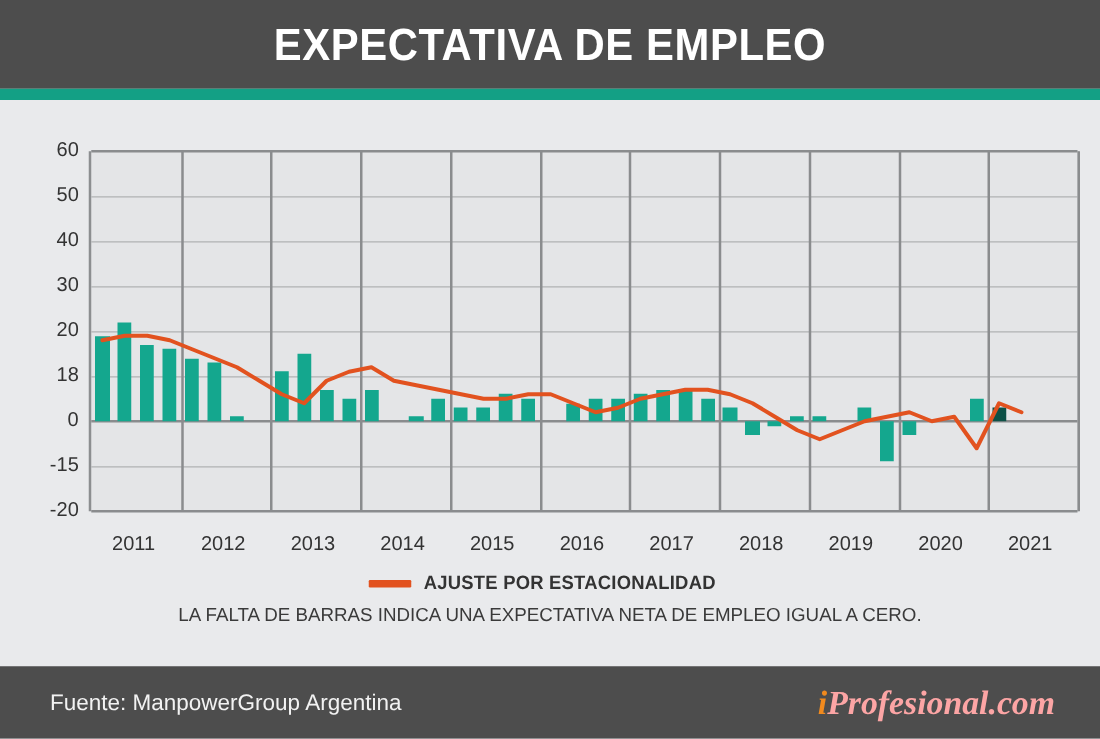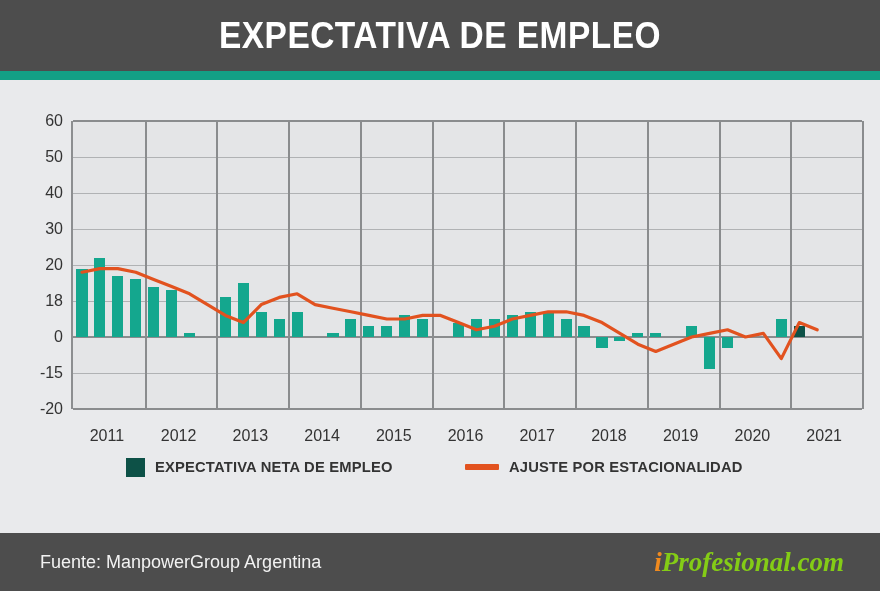--- a/index.html
+++ b/index.html
@@ -110,21 +110,21 @@
     white-space:nowrap;
   }
   .footer-logo{
     position:absolute;right:36px;top:0;height:58px;
     display:flex;align-items:center;
     font-family:"Liberation Serif", serif;
     font-size:27px;font-weight:bold;font-style:italic;
     white-space:nowrap;
   }
   .logo-i{color:#f08a1e;}
-  .logo-rest{color:#84cc16;}
+  .logo-rest{color:#fca5a5;}
 </style>
 </head>
 <body>
 
 <div id="page">
 
   <div class="header">
     <div class="header-title">EXPECTATIVA DE EMPLEO</div>
   </div>
   <div class="header-rule"></div>
@@ -217,28 +217,25 @@
         <div class="xlab" style="left: 394.5px;">2016</div>
         <div class="xlab" style="left: 466.227px;">2017</div>
         <div class="xlab" style="left: 537.955px;">2018</div>
         <div class="xlab" style="left: 609.682px;">2019</div>
         <div class="xlab" style="left: 681.409px;">2020</div>
         <div class="xlab" style="left: 753.136px;">2021</div>
       </div>
 
     <div class="legend">
       <div class="legend-item">
-        <span class="sw-box"></span>
-        <span class="legend-label">EXPECTATIVA NETA DE EMPLEO</span>
-      </div>
-      <div class="legend-item">
         <span class="sw-line"></span>
         <span class="legend-label">AJUSTE POR ESTACIONALIDAD</span>
       </div>
     </div>
+    <div class="legend-note">LA FALTA DE BARRAS INDICA UNA EXPECTATIVA NETA DE EMPLEO IGUAL A CERO.</div>
   </div>
 
   <div class="footer">
     <div class="footer-source">Fuente: ManpowerGroup Argentina</div>
     <div class="footer-logo">
       <span class="logo-i">i</span>
         <span class="logo-rest">Profesional.com</span>
     </div>
   </div>
 

